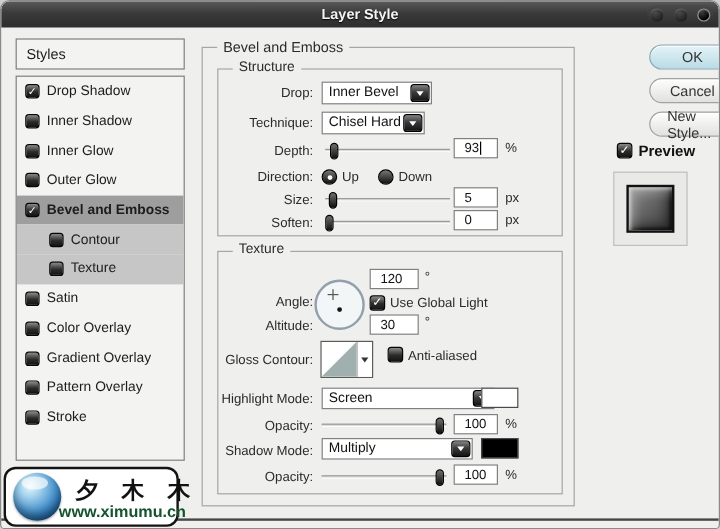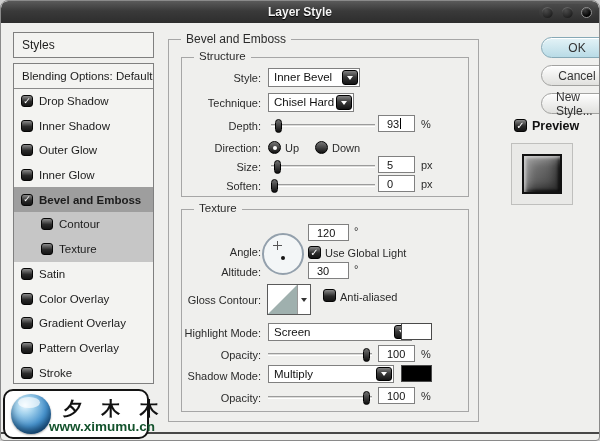--- a/index.html
+++ b/index.html
@@ -106,38 +106,35 @@
       <span class="tbc"></span>
       <span class="tbc"></span>
       <span class="tbc close"></span>
     </div>
   </div>
 
   <div class="styles-header">
     <span>Styles</span>
   </div>
   <div class="styles-list" id="styles-list">
-      <div class="side-item first">
-        <span>Blending Options: Default</span>
-      </div>
       <div class="side-item">
         <span class="cb">✓</span>
         <span>Drop Shadow</span>
       </div>
       <div class="side-item">
         <span class="cb"></span>
         <span>Inner Shadow</span>
       </div>
       <div class="side-item">
         <span class="cb"></span>
+        <span>Inner Glow</span>
+      </div>
+      <div class="side-item">
+        <span class="cb"></span>
         <span>Outer Glow</span>
-      </div>
-      <div class="side-item">
-        <span class="cb"></span>
-        <span>Inner Glow</span>
       </div>
       <div class="side-item selected">
         <span class="cb">✓</span>
         <span>Bevel and Emboss</span>
       </div>
       <div class="side-item child indent">
         <span class="cb"></span>
         <span>Contour</span>
       </div>
       <div class="side-item child indent">
@@ -175,21 +172,21 @@
   <div class="frame outer" style="left:167px;top:38px;width:311px;height:383px;">
     <span class="legend">Bevel and Emboss</span>
   </div>
   <div class="frame" style="left:180px;top:56px;width:288px;height:140px;">
     <span class="legend">Structure</span>
   </div>
   <div class="frame" style="left:180px;top:208px;width:288px;height:203px;">
     <span class="legend">Texture</span>
   </div>
 
-  <span class="lbl" style="top:71px;">Style:</span>
+  <span class="lbl" style="top:71px;">Drop:</span>
   <div class="select" style="left:267px;top:67px;width:92px;">
     <span class="val">Inner Bevel</span>
     <span class="ddbtn">
         <span class="chev"></span>
       </span>
   </div>
 
   <span class="lbl" style="top:96px;">Technique:</span>
   <div class="select" style="left:267px;top:92px;width:86px;">
     <span class="val">Chisel Hard</span>

